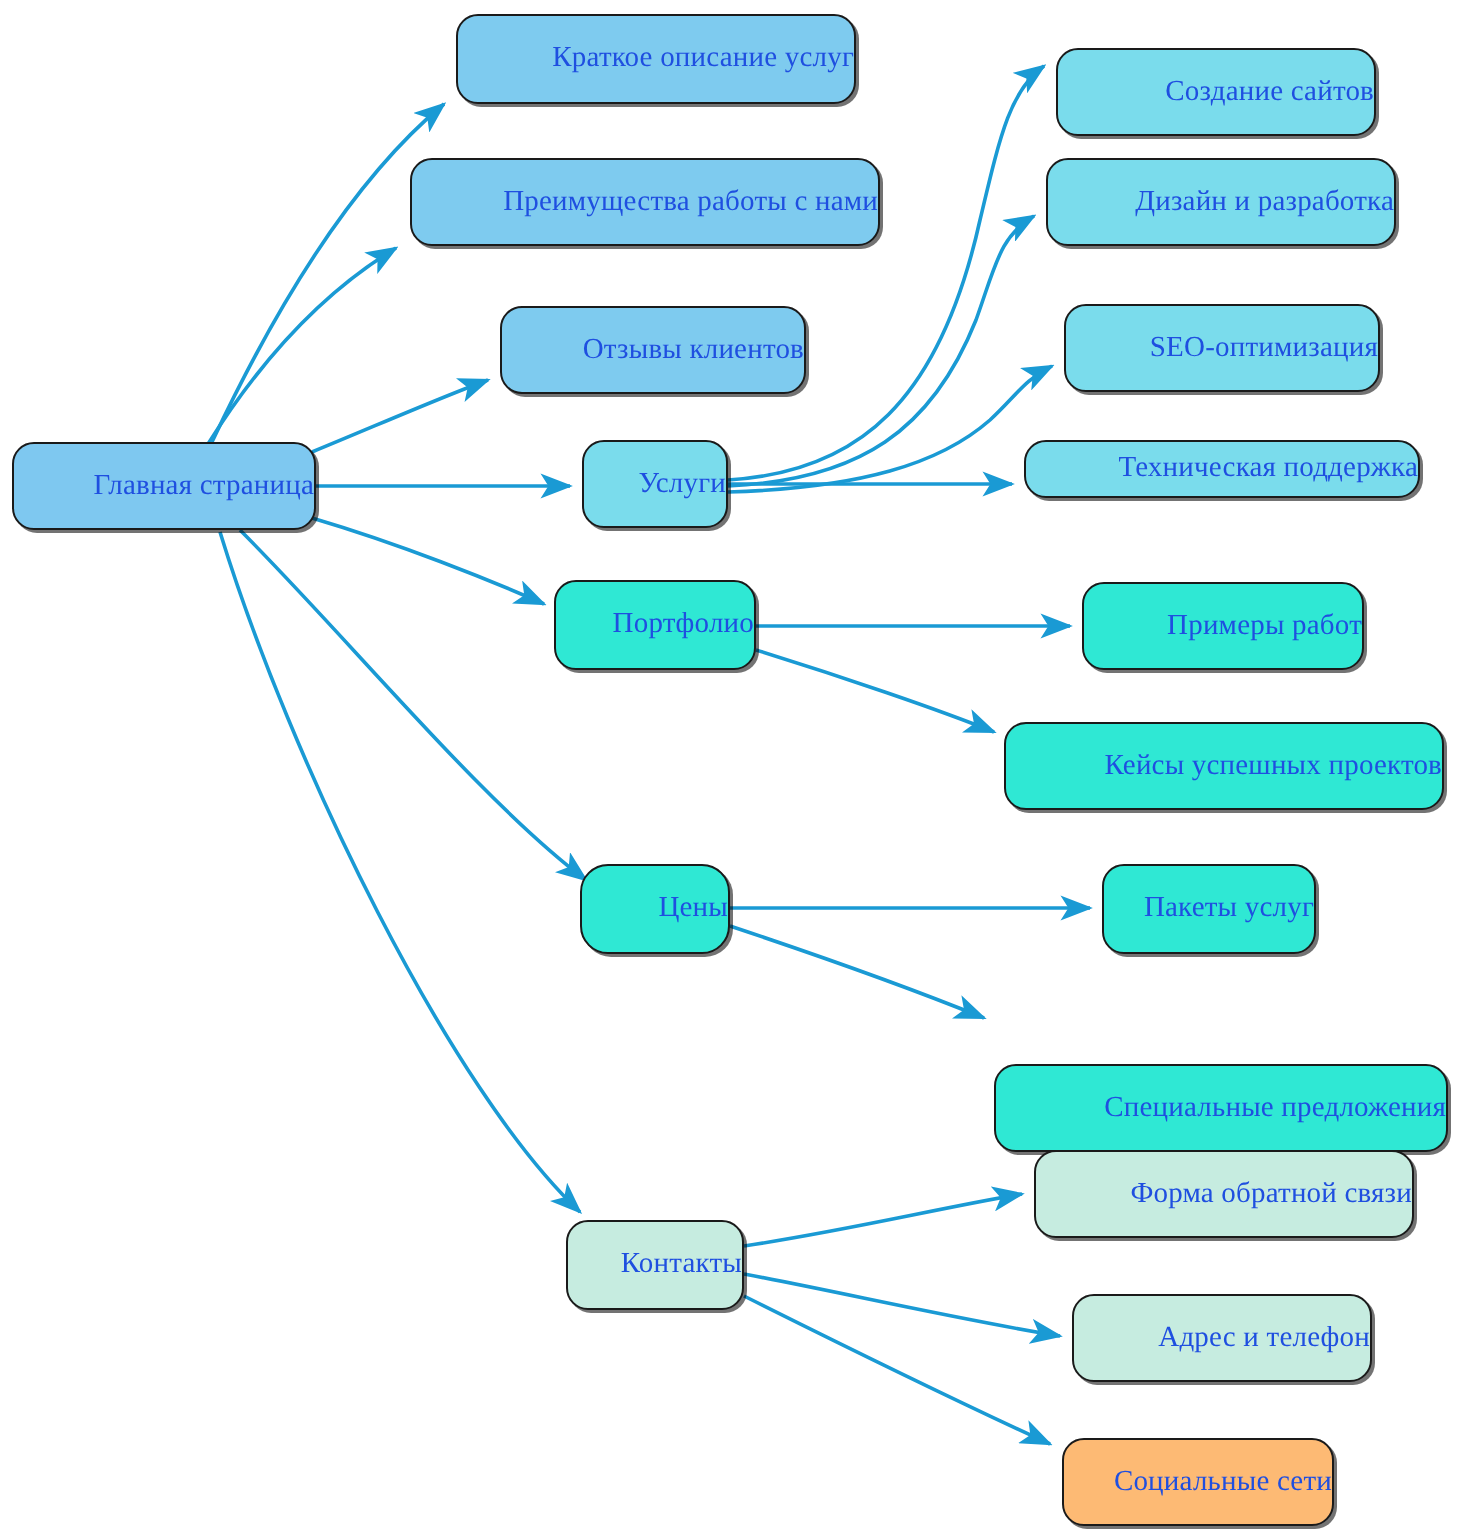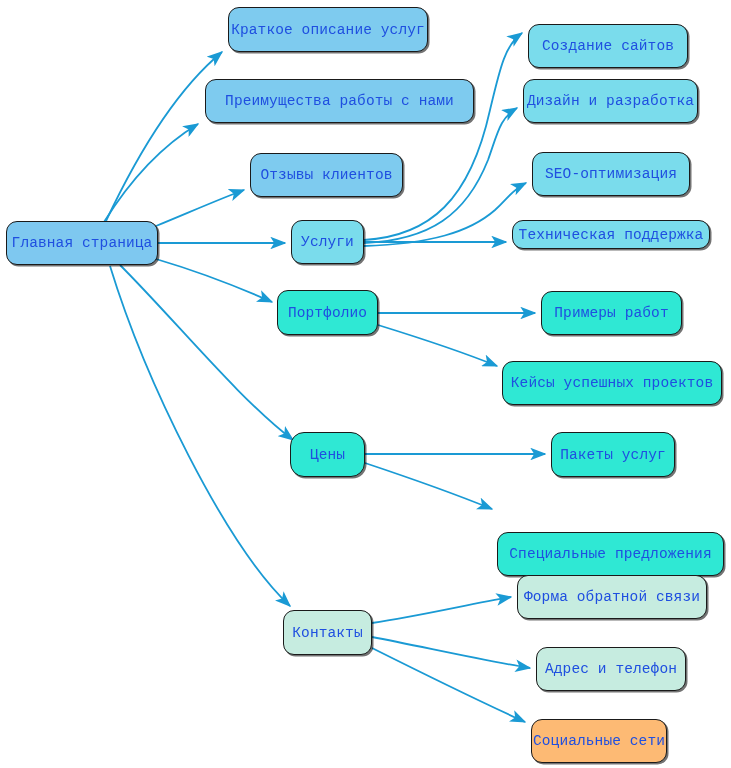--- a/index.html
+++ b/index.html
@@ -26,24 +26,24 @@
     height: 768px;
     pointer-events: none;
   }
   .node {
     position: absolute;
     box-sizing: border-box;
     border: 1.6px solid #1a1a1a;
     border-radius: 11px;
     display: flex;
     align-items: center;
-    justify-content: center;
+    justify-content: flex-end;
     color: #1f4fe0;
     font-size: 14.5px;
-    font-family: Liberation Mono, monospace;
+    font-family: Liberation Serif, serif;
     white-space: nowrap;
     letter-spacing: 0.1px;
     box-shadow: 1.5px 1.5px 0 rgba(0,0,0,0.55);
   }
   .node-label {
     pointer-events: none;
   }
 </style>
 </head>
 <body>
@@ -78,21 +78,21 @@
       </g>
   </svg>
 
   <div id="nodes-layer">
       <div class="node" style="left: 6px; top: 221px; width: 152px; height: 44px; background: rgb(126, 200, 240);">
         <span class="node-label">Главная страница</span>
       </div>
       <div class="node" style="left: 228px; top: 7px; width: 200px; height: 45px; background: rgb(126, 203, 239);">
         <span class="node-label">Краткое описание услуг</span>
       </div>
-      <div class="node" style="left: 205px; top: 79px; width: 269px; height: 44px; background: rgb(126, 203, 239);">
+      <div class="node" style="left: 205px; top: 79px; width: 235px; height: 44px; background: rgb(126, 203, 239);">
         <span class="node-label">Преимущества работы с нами</span>
       </div>
       <div class="node" style="left: 250px; top: 153px; width: 153px; height: 44px; background: rgb(126, 203, 239);">
         <span class="node-label">Отзывы клиентов</span>
       </div>
       <div class="node" style="left: 291px; top: 220px; width: 73px; height: 44px; background: rgb(122, 220, 236);">
         <span class="node-label">Услуги</span>
       </div>
       <div class="node" style="left: 528px; top: 24px; width: 160px; height: 44px; background: rgb(122, 220, 236);">
         <span class="node-label">Создание сайтов</span>
@@ -111,21 +111,21 @@
       </div>
       <div class="node" style="left: 541px; top: 291px; width: 141px; height: 44px; background: rgb(47, 232, 212);">
         <span class="node-label">Примеры работ</span>
       </div>
       <div class="node" style="left: 502px; top: 361px; width: 220px; height: 44px; background: rgb(47, 232, 212);">
         <span class="node-label">Кейсы успешных проектов</span>
       </div>
       <div class="node" style="left: 290px; top: 432px; width: 75px; height: 45px; background: rgb(47, 232, 212); border-radius: 14px;">
         <span class="node-label">Цены</span>
       </div>
-      <div class="node" style="left: 551px; top: 432px; width: 124px; height: 45px; background: rgb(47, 232, 212);">
+      <div class="node" style="left: 551px; top: 432px; width: 107px; height: 45px; background: rgb(47, 232, 212);">
         <span class="node-label">Пакеты услуг</span>
       </div>
       <div class="node" style="left: 497px; top: 532px; width: 227px; height: 44px; background: rgb(47, 232, 212);">
         <span class="node-label">Специальные предложения</span>
       </div>
       <div class="node" style="left: 283px; top: 610px; width: 89px; height: 45px; background: rgb(198, 236, 224);">
         <span class="node-label">Контакты</span>
       </div>
       <div class="node" style="left: 517px; top: 575px; width: 190px; height: 44px; background: rgb(198, 236, 224);">
         <span class="node-label">Форма обратной связи</span>

